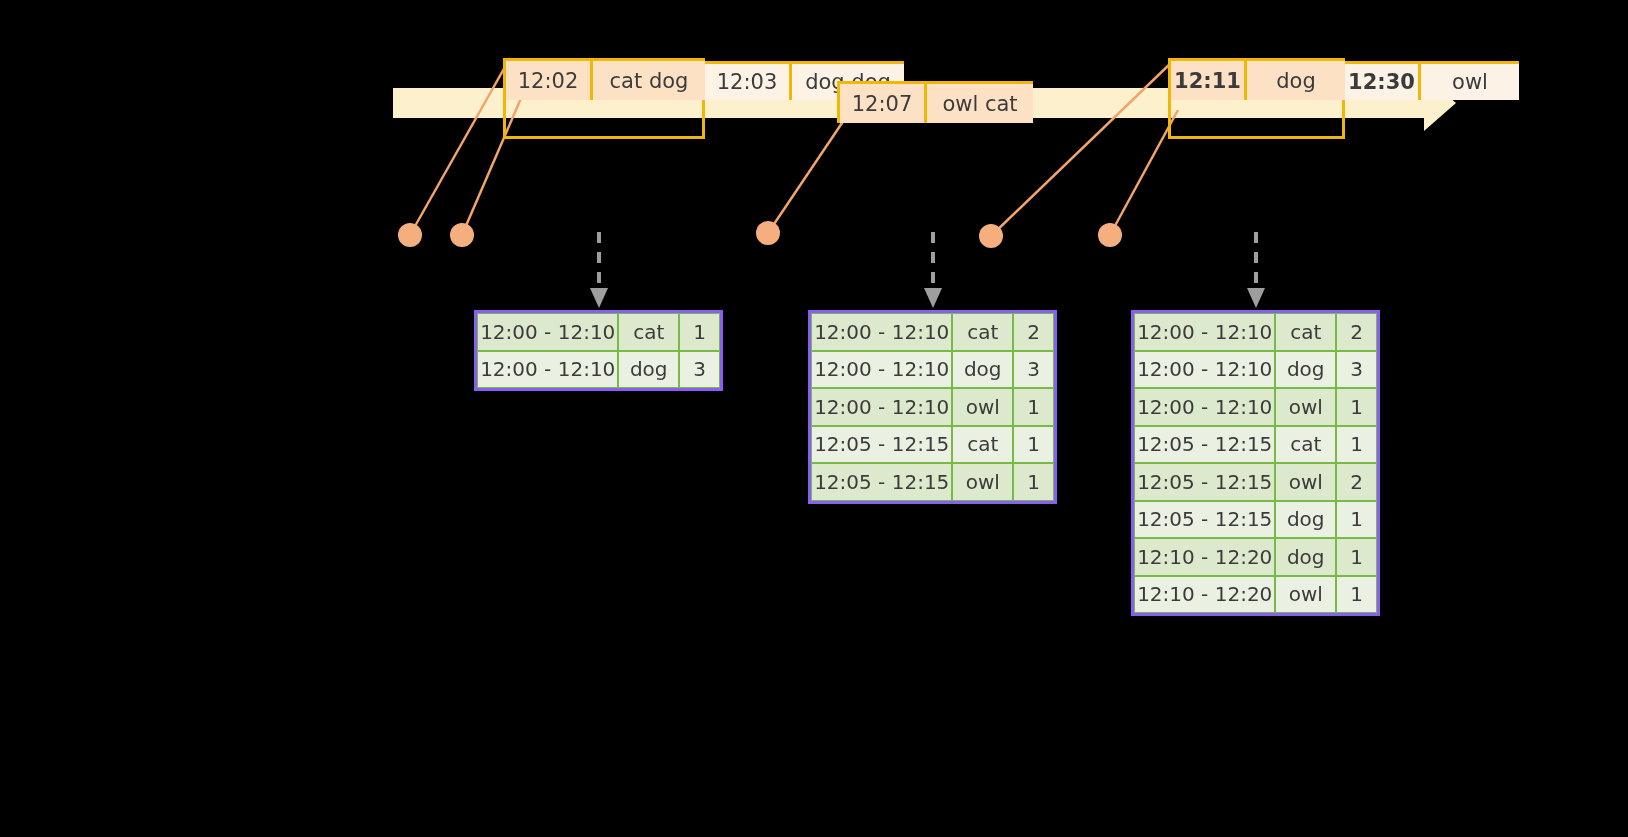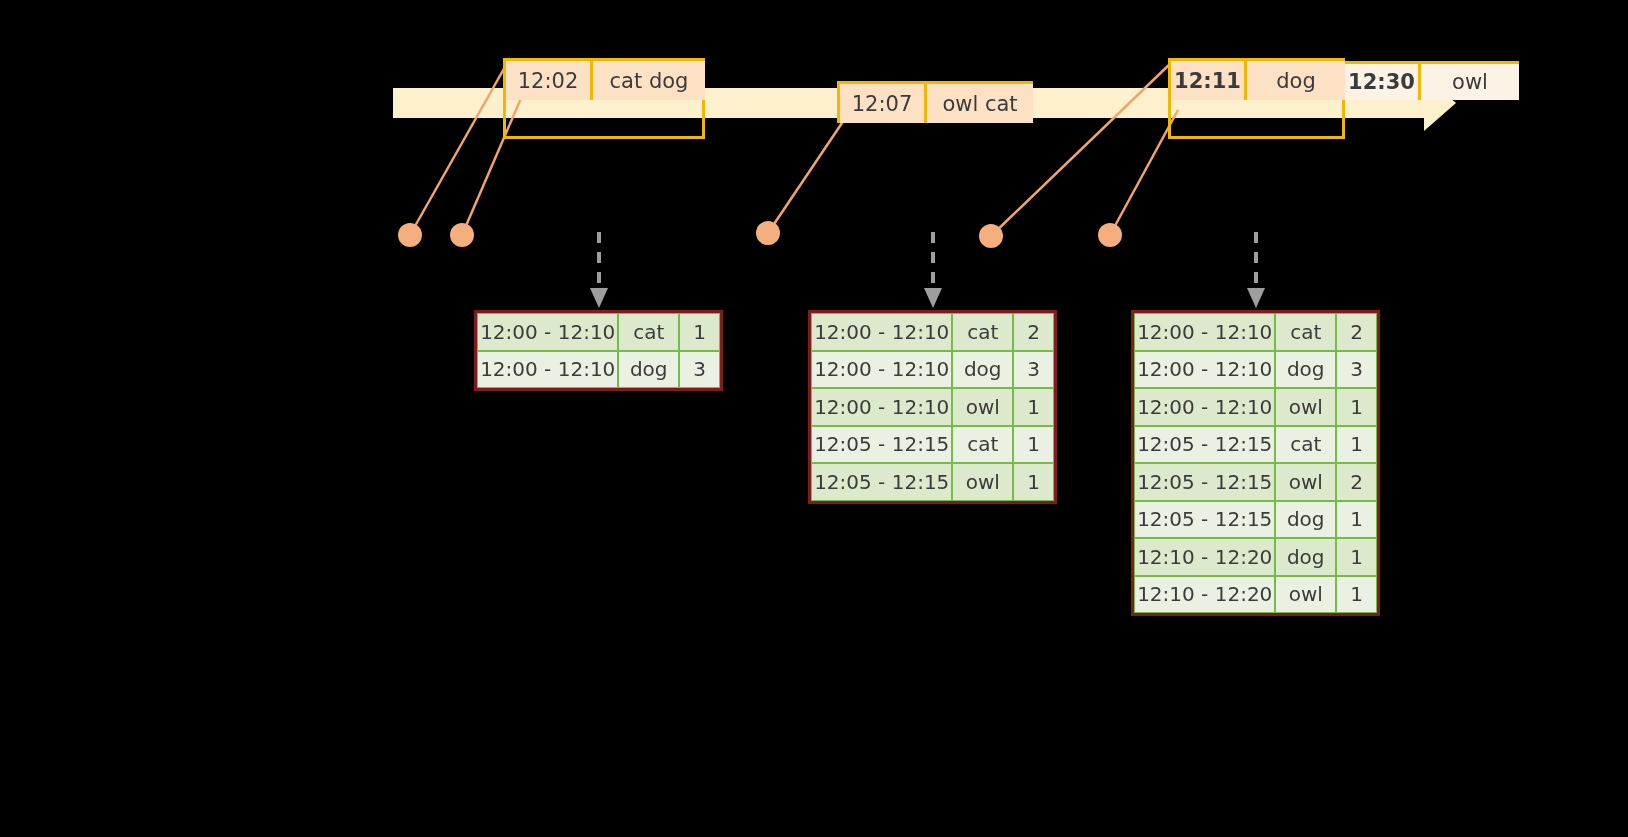--- a/index.html
+++ b/index.html
@@ -107,21 +107,21 @@
     width: 26px;
     height: 78px;
   }
   #down-arrow-1 { left: 586px; top: 232px; }
   #down-arrow-2 { left: 920px; top: 232px; }
   #down-arrow-3 { left: 1243px; top: 232px; }
 
   
   .result-table {
     position: absolute;
-    border: 3px solid #7f1d1d;
+    border: 3px solid #8b5cf6;
     box-sizing: border-box;
     display: flex;
     flex-direction: column;
     background: #76bb47;
   }
   .res-row {
     display: flex;
     height: 37.5px;
     box-sizing: border-box;
   }
@@ -177,20 +177,24 @@
         <circle cx="991" cy="236" r="12" class="conn-dot"></circle>
         <circle cx="1110" cy="235" r="12" class="conn-dot"></circle>
       </g>
   </svg>
 
   <div class="event-box" id="event-box-1">
     <div class="event-row row-shadeA">
       <div class="event-cell time">12:02</div>
       <div class="event-cell words">cat dog</div>
     </div>
+    <div class="event-row row-shadeB">
+      <div class="event-cell time">12:03</div>
+      <div class="event-cell words">dog dog</div>
+    </div>
   </div>
 
   <div class="event-box" id="event-box-2">
     <div class="event-row row-shadeA">
       <div class="event-cell time">12:07</div>
       <div class="event-cell words">owl cat</div>
     </div>
   </div>
 
   <div class="event-box" id="event-box-3">

